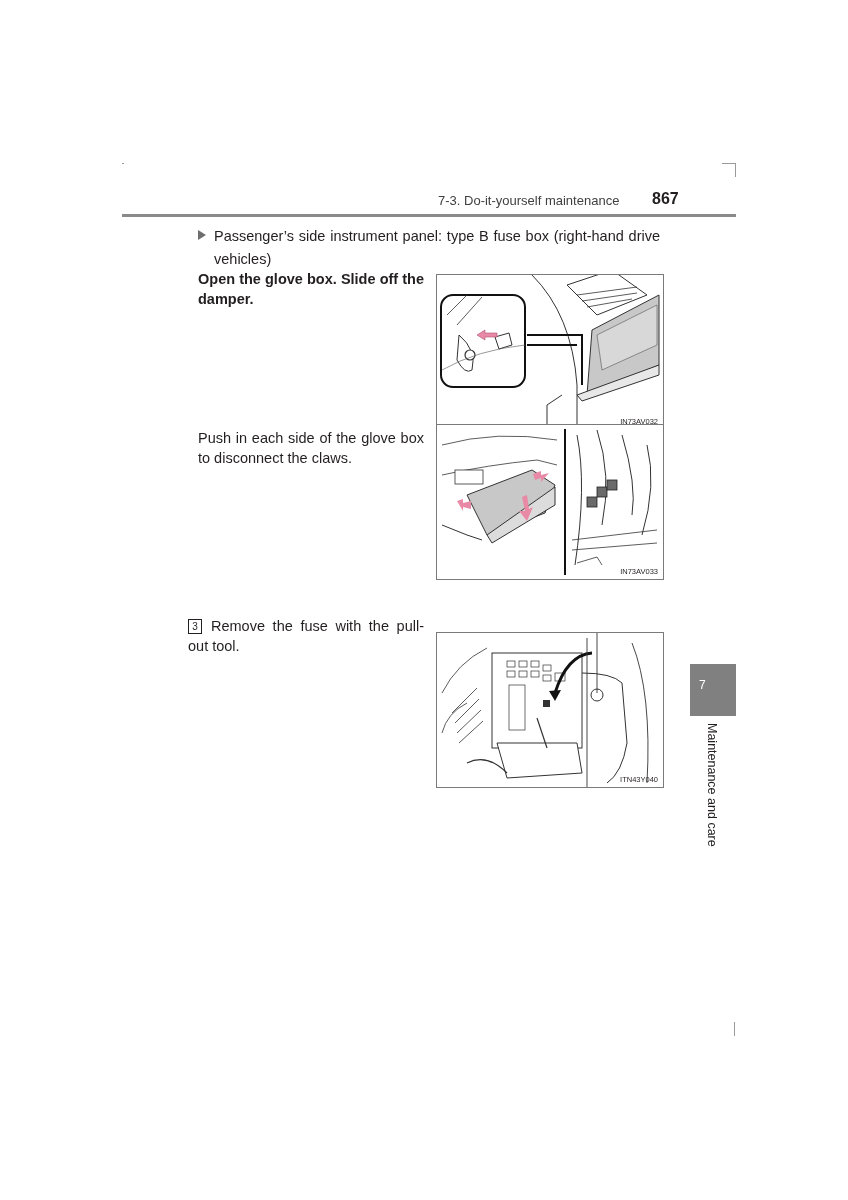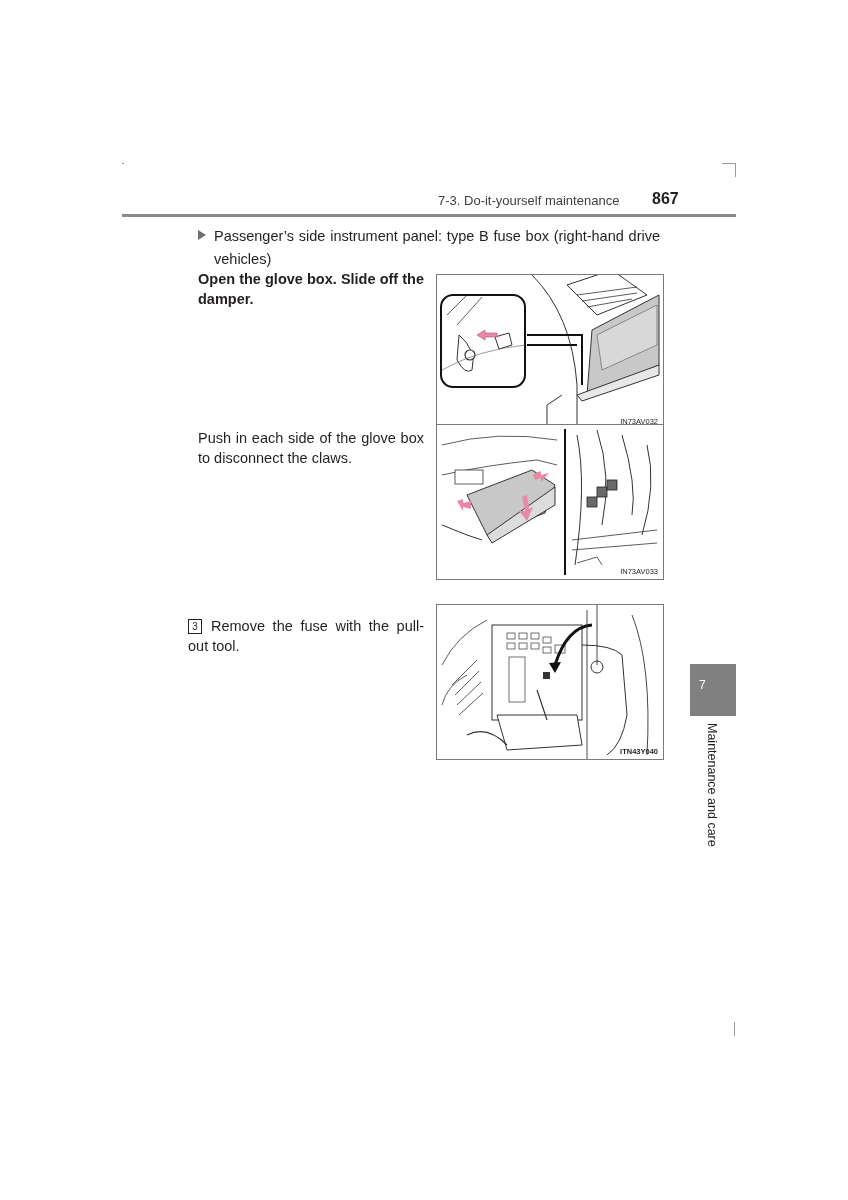--- a/index.html
+++ b/index.html
@@ -80,21 +80,21 @@
     <rect x="170" y="55" width="10" height="10" fill="#6a6a6a" stroke="#222" stroke-width="0.8"></rect>
     <rect x="150" y="72" width="10" height="10" fill="#6a6a6a" stroke="#222" stroke-width="0.8"></rect>
     <path d="M135 115 L220 105 M135 125 L220 118 M140 138 L160 132 L165 140" fill="none" stroke="#333" stroke-width="0.8"></path>
   </svg>
   <span class="fig-code">IN73AV033</span>
 </div>
 
 <div class="step-text" style="left:188px;top:596px;width:236px;margin-top:20px;">
   <span class="step-num">3</span><span>Remove the fuse with the pull-out tool.</span>
 </div>
-<div class="figure" style="left:436px;top:604px;width:226px;height:154px;font-weight:bold;">
+<div class="figure" style="left:436px;top:632px;width:226px;height:154px;">
   <svg width="226" height="154">
     <path d="M5 60 Q20 30 50 15 M5 100 Q10 80 30 70" fill="none" stroke="#333" stroke-width="0.8"></path>
     <path d="M15 80 L40 55 M18 90 L42 66 M20 100 L44 77 M22 110 L46 88" stroke="#333" stroke-width="0.8"></path>
     <rect x="55" y="20" width="90" height="95" fill="#fff" stroke="#333" stroke-width="1"></rect>
     <g fill="#fff" stroke="#333" stroke-width="0.7">
       <rect x="70" y="28" width="8" height="6"></rect>
         <rect x="82" y="28" width="8" height="6"></rect>
         <rect x="94" y="28" width="8" height="6"></rect>
       <rect x="70" y="38" width="8" height="6"></rect>
         <rect x="82" y="38" width="8" height="6"></rect>

